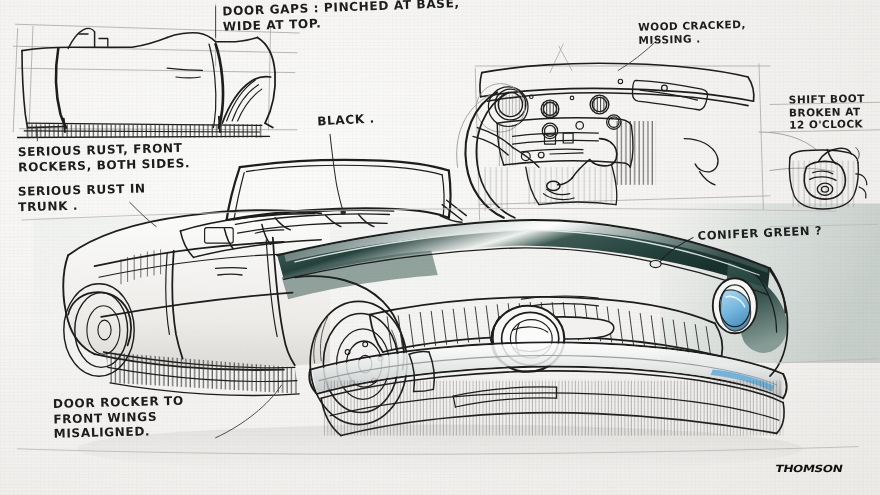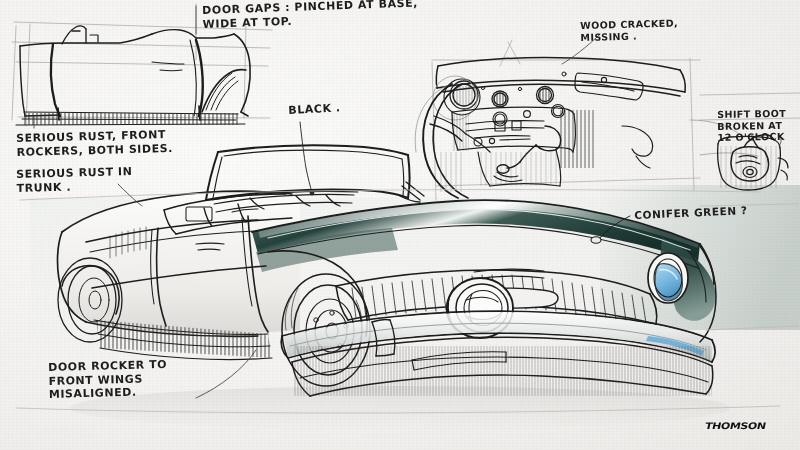--- a/index.html
+++ b/index.html
@@ -713,21 +713,21 @@
 ROCKERS, BOTH SIDES.</div>
 
     <div class="note" style="left:16px; top:168px; transform:rotate(-1.5deg); font-size:11px;">SERIOUS RUST IN
 TRUNK .</div>
 
     <div class="note" style="left:288px; top:104px; transform:rotate(-3deg); font-size:11px;">BLACK .</div>
 
     <div class="note sm" style="left:580px; top:20px; transform:rotate(-1.5deg); font-size:9.6px;">WOOD CRACKED,
       MISSING .</div>
 
-    <div class="note sm" style="left:717px; top:109px; transform:rotate(-1deg); font-size:9.6px;">SHIFT BOOT
+    <div class="note sm" style="left:717px; top:86px; transform:rotate(-1deg); font-size:9.6px;">SHIFT BOOT
 BROKEN AT
 12 O'CLOCK</div>
 
     <div class="note" style="left:634px; top:209px; transform:rotate(-2.5deg); font-size:10.5px;">CONIFER GREEN ?</div>
 
     <div class="note" style="left:48px; top:361px; transform:rotate(-1.5deg); font-size:11px;">DOOR ROCKER TO
 FRONT WINGS
    MISALIGNED.</div>
 
     <div class="sig" style="left:705px; top:420px;">THOMSON</div>

